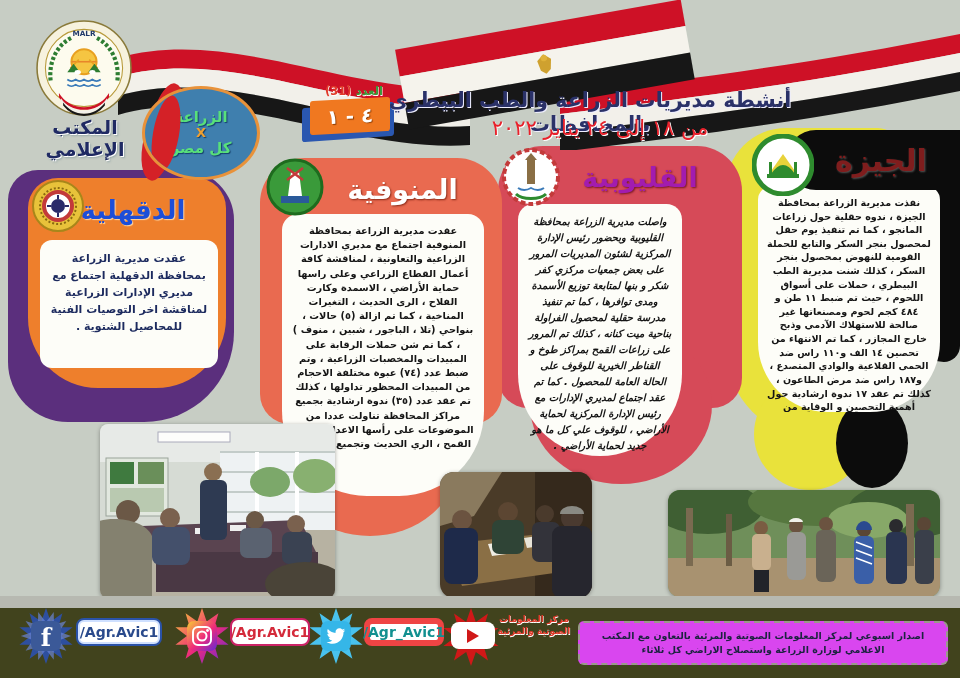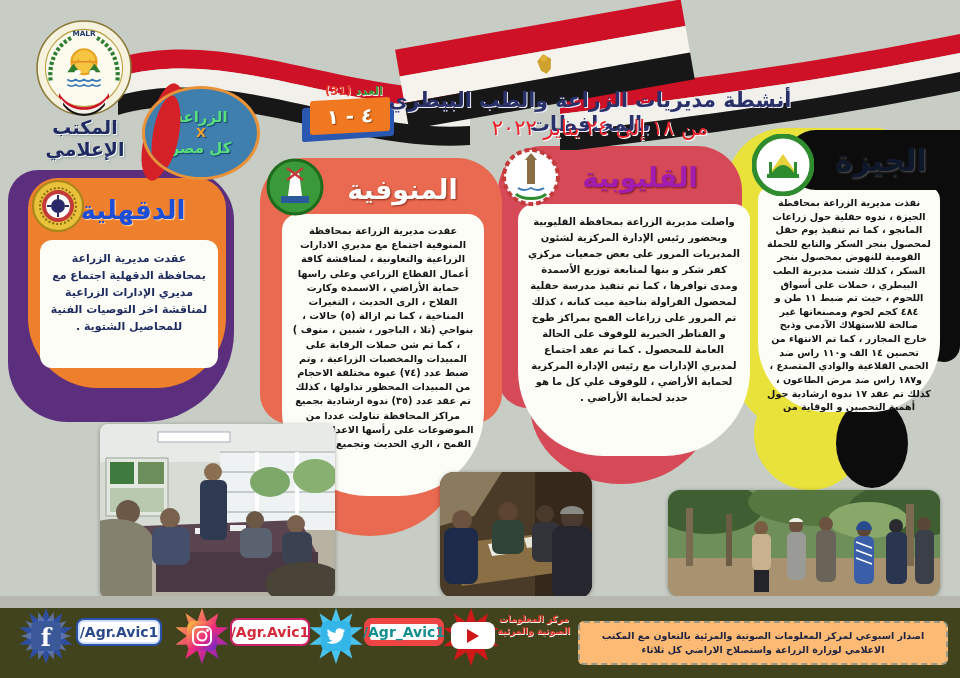--- a/index.html
+++ b/index.html
@@ -60,33 +60,33 @@
   .giza-yellow { left:726px; top:128px; width:172px; height:310px; background:#e9e23b;
     border-radius:60px 20px 60px 90px; }
   .giza-yellow::after { content:""; position:absolute; left:28px; bottom:-52px; width:112px; height:112px;
     background:#e9e23b; border-radius:50%; }
   .giza-black-header { position:absolute; left:786px; top:130px; width:174px; height:60px; z-index:4;
     background:#0c0c0c; border-radius:30px 0 0 30px; }
   .giza-black-strip { position:absolute; left:906px; top:150px; width:54px; height:212px; z-index:2;
     background:#0c0c0c; border-radius:0 0 30px 70px; }
   .giza-black-blob { position:absolute; left:836px; top:398px; width:72px; height:90px; z-index:2;
     background:#0c0c0c; border-radius:50%; }
-  .giza-header-text { left:806px; top:132px; width:150px; height:56px; color:#0f172a; font-size:30px;
+  .giza-header-text { left:806px; top:132px; width:150px; height:56px; color:#7f1d1d; font-size:30px;
     text-shadow:1px 1px 2px #555; }
   .giza-bubble { left:758px; top:186px; width:182px; height:226px; border-radius:14px 14px 70px 70px; }
   .giza-bubble .bubble-text { font-size:9.6px; line-height:1.42; }
   .giza-logo { left:752px; top:134px; width:62px; height:62px; }
 
   
   .qal-red { left:498px; top:146px; width:244px; height:262px; background:#d64a58; border-radius:45px 45px 30px 30px; }
   .qal-red::after { content:""; position:absolute; left:32px; bottom:-76px; width:182px; height:158px;
     background:#d64a58; border-radius:50%; }
   .qal-header-text { left:540px; top:150px; width:200px; height:54px; color:#a21caf; font-size:27px;
     text-shadow:1px 1px 2px #7a1a22; }
-  .qal-bubble { left:518px; top:204px; width:232px; height:252px; border-radius:16px 16px 85px 85px; }
+  .qal-bubble { left:518px; top:204px; width:164px; height:252px; border-radius:16px 16px 85px 85px;font-style:italic; }
   .qal-bubble .bubble-text { font-size:10px; line-height:1.6; }
   .qal-logo { left:502px; top:148px; width:58px; height:58px; }
 
   
   .men-coral { left:260px; top:158px; width:242px; height:266px; background:#e96a50; border-radius:45px 45px 30px 30px; }
   .men-coral::after { content:""; position:absolute; left:22px; bottom:-112px; width:176px; height:152px;
     background:#e96a50; border-radius:50%; }
   .men-header-text { left:305px; top:162px; width:195px; height:54px; color:#fff; font-size:27px;
     text-shadow:1px 1px 2px #8a2a18; }
   .men-bubble { left:282px; top:214px; width:202px; height:282px; border-radius:16px 16px 85px 85px; }
@@ -125,21 +125,21 @@
   .yt-box .tri { width:0; height:0; border-left:12px solid #d01818; border-top:7px solid transparent; border-bottom:7px solid transparent; }
   .handle-pill { position:absolute; z-index:9; height:28px; top:618px; background:#ffffff; border-radius:8px;
     display:flex; align-items:center; justify-content:center; font-size:14px; font-weight:bold; }
   .fb-pill { left:76px; width:86px; border:2px solid #2a52a8; color:#2a4a8c; box-shadow:0 0 0 2px #cfe0ff inset; }
   .ig-pill { left:230px; width:80px; border:2px solid #cc2366; color:#d42a3a; }
   .tw-pill { left:364px; width:80px; border:6px solid #ef4444; color:#129090; }
   .yt-label { position:absolute; left:494px; top:614px; width:80px; z-index:9; text-align:center;
     font-size:9px; font-weight:bold; color:#e03a2a; direction:rtl; line-height:1.3;
     text-shadow:0.5px 0.5px 0 #fff; }
   .footer-note { position:absolute; left:578px; top:621px; width:370px; height:44px; z-index:9;
-    background:#fdba74; border:2px dashed #9a9a8a; border-radius:6px;
+    background:#d946ef; border:2px dashed #9a9a8a; border-radius:6px;
     display:flex; align-items:center; justify-content:center; padding:2px 8px;
     font-size:9.5px; font-weight:bold; color:#1c2340; direction:rtl; text-align:center; line-height:1.5; }
 </style>
 </head>
 <body>
 
 <div id="poster">
 
   <svg id="flag-svg" width="960" height="150">
 

